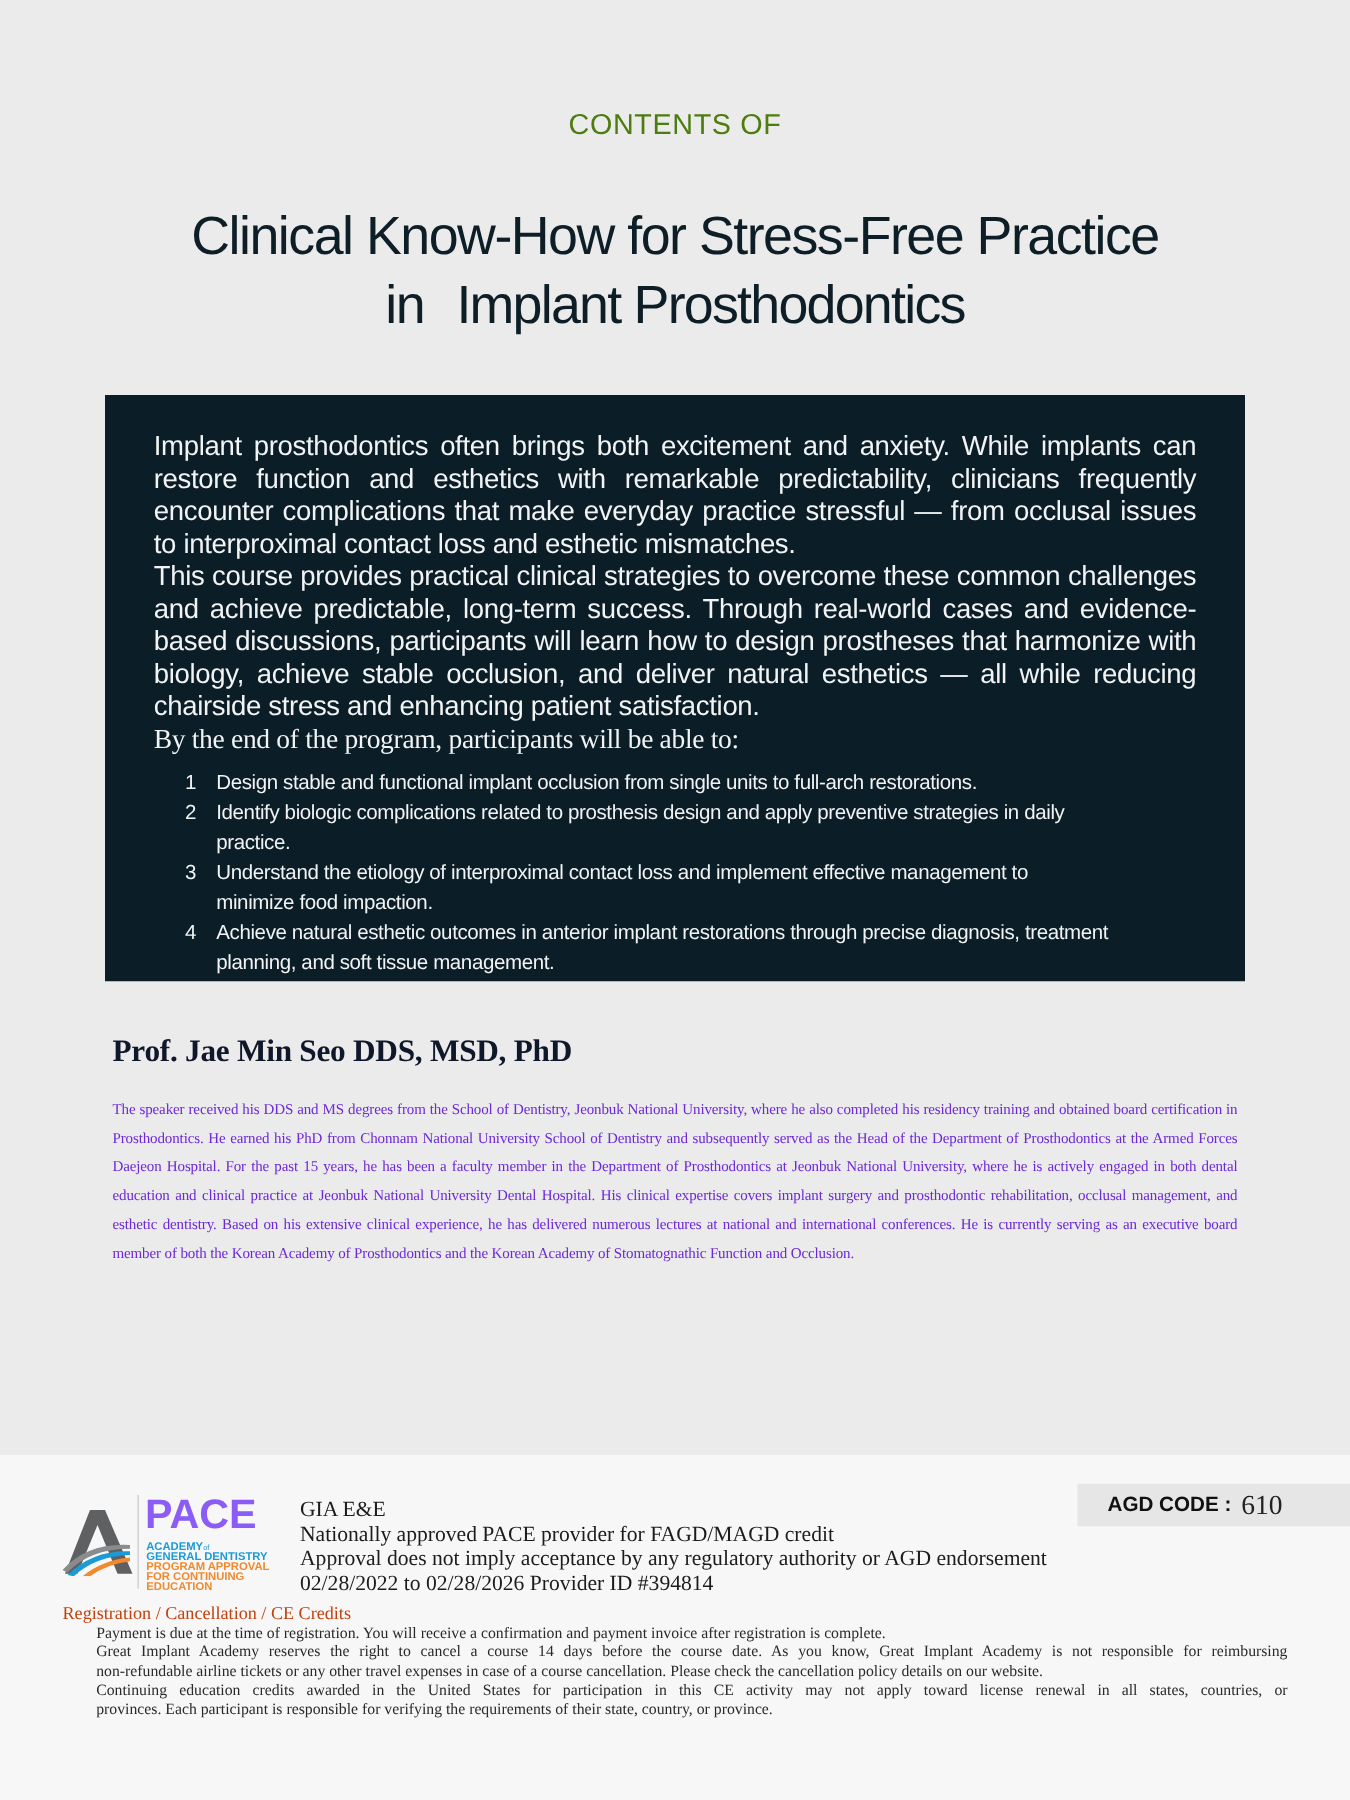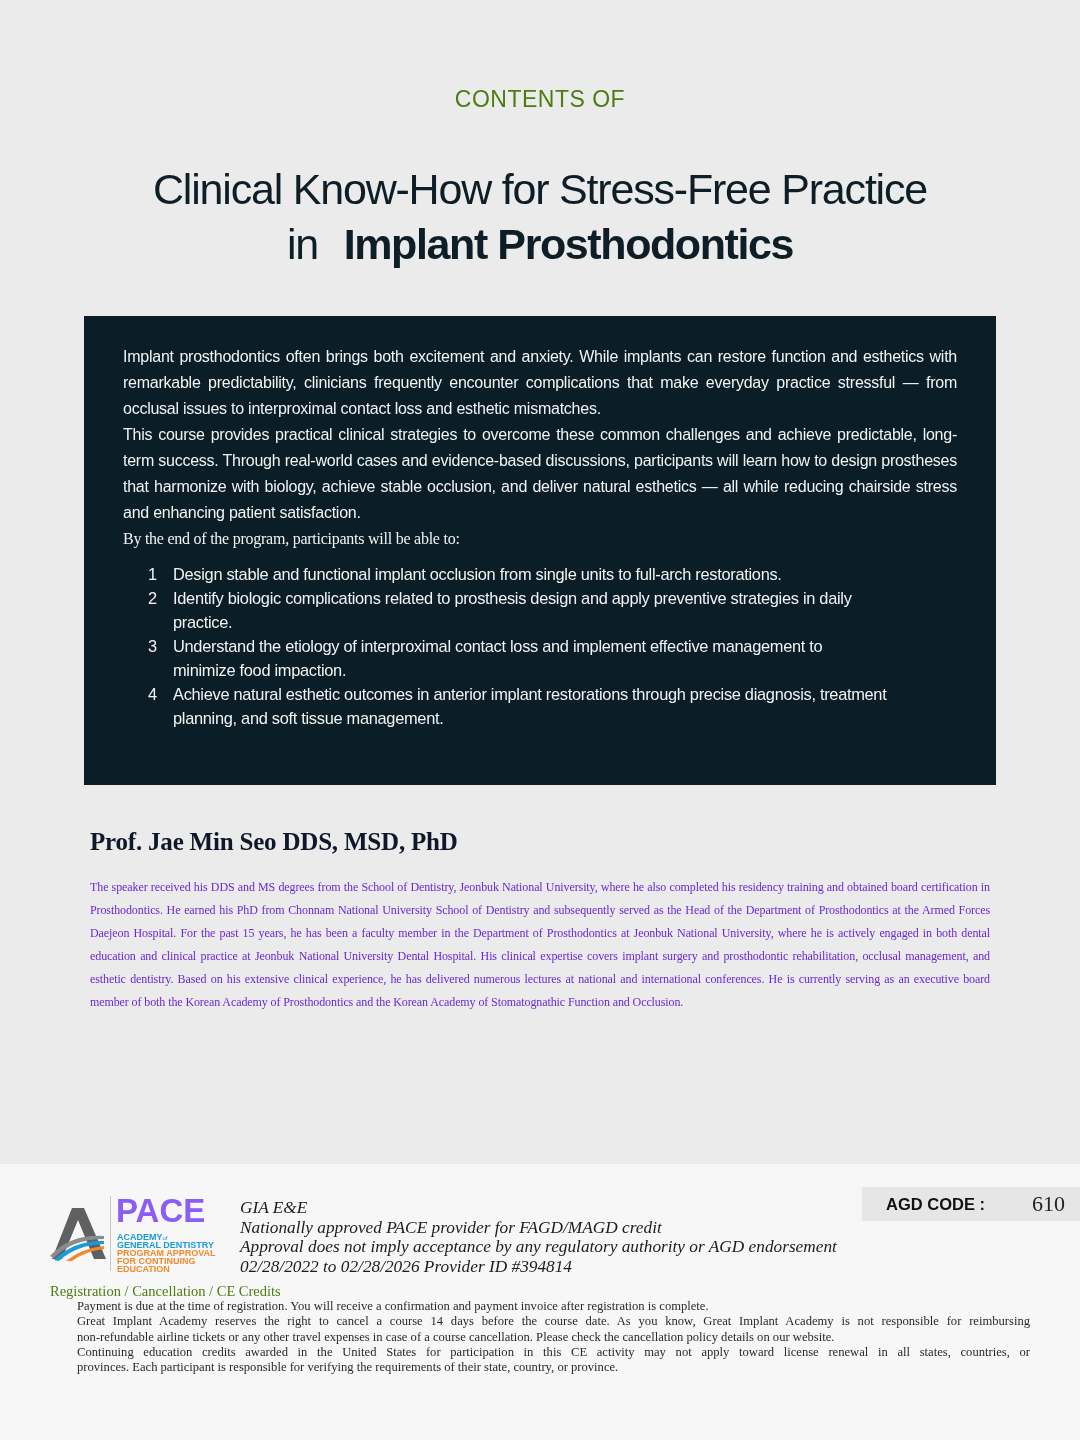--- a/index.html
+++ b/index.html
@@ -19,30 +19,30 @@
   }
   .title {
     position: absolute; top: 162px; left: 0; width: 1080px;
     text-align: center;
     font-family: "Liberation Sans", sans-serif;
     color: #0e1e27;
     font-size: 43px; line-height: 55px;
     letter-spacing: -1.2px;
     font-weight: 300;
   }
-  .title .bold { font-weight: 700; letter-spacing: -1.4px; margin-left: 15px; }
+  .title .bold { font-weight: 400; letter-spacing: -1.4px; margin-left: 15px; }
   .intro-box {
     position: absolute; left: 84px; top: 316px; width: 912px; height: 469px;
     background: #0b1e28;
     color: #f1f3f4;
     padding: 28px 39px 0 39px;
     font-family: "Liberation Sans", sans-serif;
   }
   .intro-box p {
-    font-size: 16px; line-height: 26px;
+    font-size: 22px; line-height: 26px;
     text-align: justify;
     letter-spacing: -0.25px;
   }
   .intro-box p.last { text-align: left; font-family: Liberation Serif, serif; }
   .objectives { list-style: none; margin-top: 10px; padding-left: 25px; }
   .objectives li {
     display: flex; font-size: 16.4px; line-height: 24px; letter-spacing: -0.3px;
     width: 750px;
   }
   .objectives li .num { width: 25px; flex: none; }
@@ -79,39 +79,39 @@
     font-family: "Liberation Sans", sans-serif; font-weight: 700;
     font-size: 9px; line-height: 9px; white-space: nowrap;
   }
   .pace-line.blue { color: #1b9ad6; }
   .pace-line.orange { color: #f08a2c; }
   .provider-info {
     position: absolute; left: 240px; top: 34px;
     font-family: "Liberation Serif", serif;
     font-size: 17.3px; line-height: 19.5px; color: #1c1c1c;
   }
-  .provider-info div { white-space: nowrap; font-style: italic; }
+  .provider-info div { white-space: nowrap; }
   .agd-code {
     position: absolute; left: 862px; top: 23px; width: 218px; height: 34px;
     background: #e6e6e6;
-    display: flex; align-items: center; padding-left: 24px; gap: 39px;
+    display: flex; align-items: center; padding-left: 24px;
   }
   .agd-code .label {
     font-family: "Liberation Sans", sans-serif; font-weight: 700;
     font-size: 16.5px; color: #111;
   }
   .agd-code .value {
     font-family: "Liberation Serif", serif;
     font-size: 22px; color: #222; margin-left: 8px;
   }
   .policy {
     position: absolute; left: 50px; top: 119px; width: 980px;
     font-family: "Liberation Serif", serif; color: #2a2a2a;
   }
-  .policy .heading { font-size: 14.5px; line-height: 16px; color: #4d7c0f; }
+  .policy .heading { font-size: 14.5px; line-height: 16px; color: #c2410c; }
   .policy .line { font-size: 12.6px; line-height: 15.3px; white-space: nowrap; margin-left: 27px; }
   .policy .line.just { text-align: justify; text-align-last: justify; white-space: normal; }
 </style>
 </head>
 <body>
 
 <div class="contents-of">CONTENTS OF</div>
 
 <h1 class="title">
   <div>Clinical Know-How for Stress-Free Practice</div>

